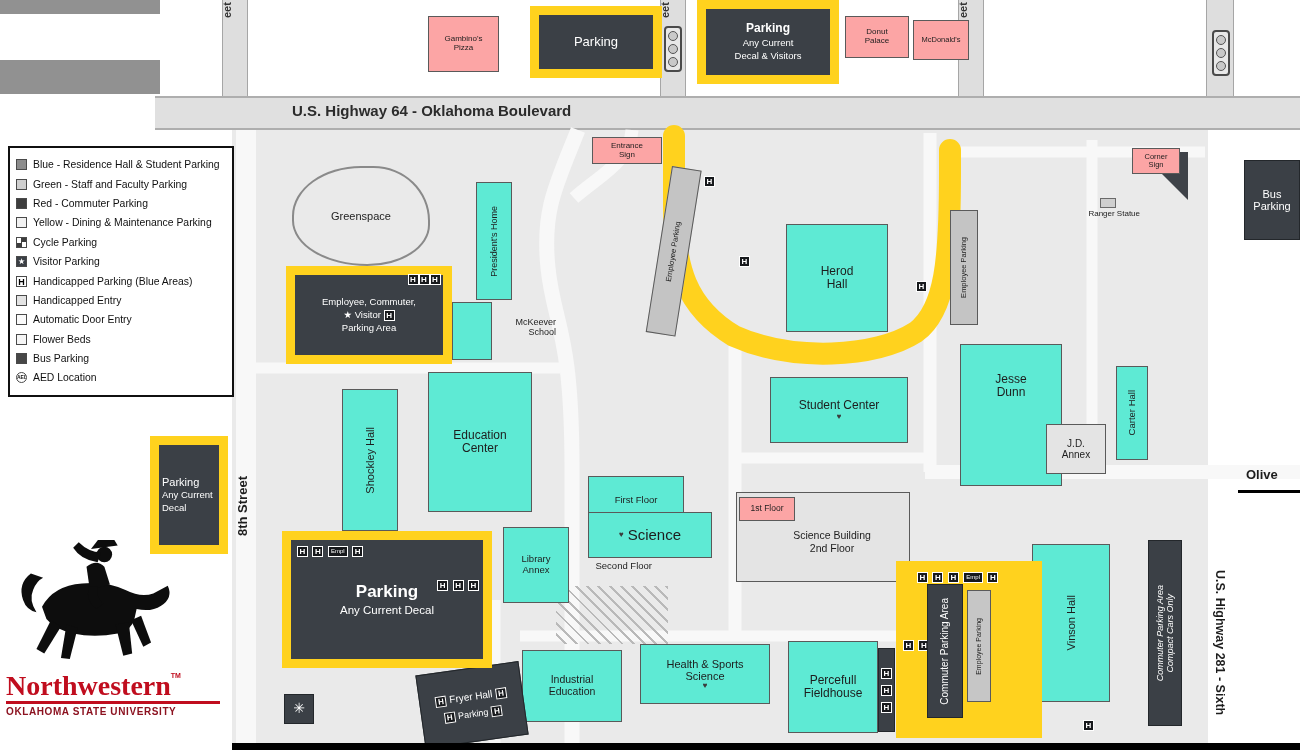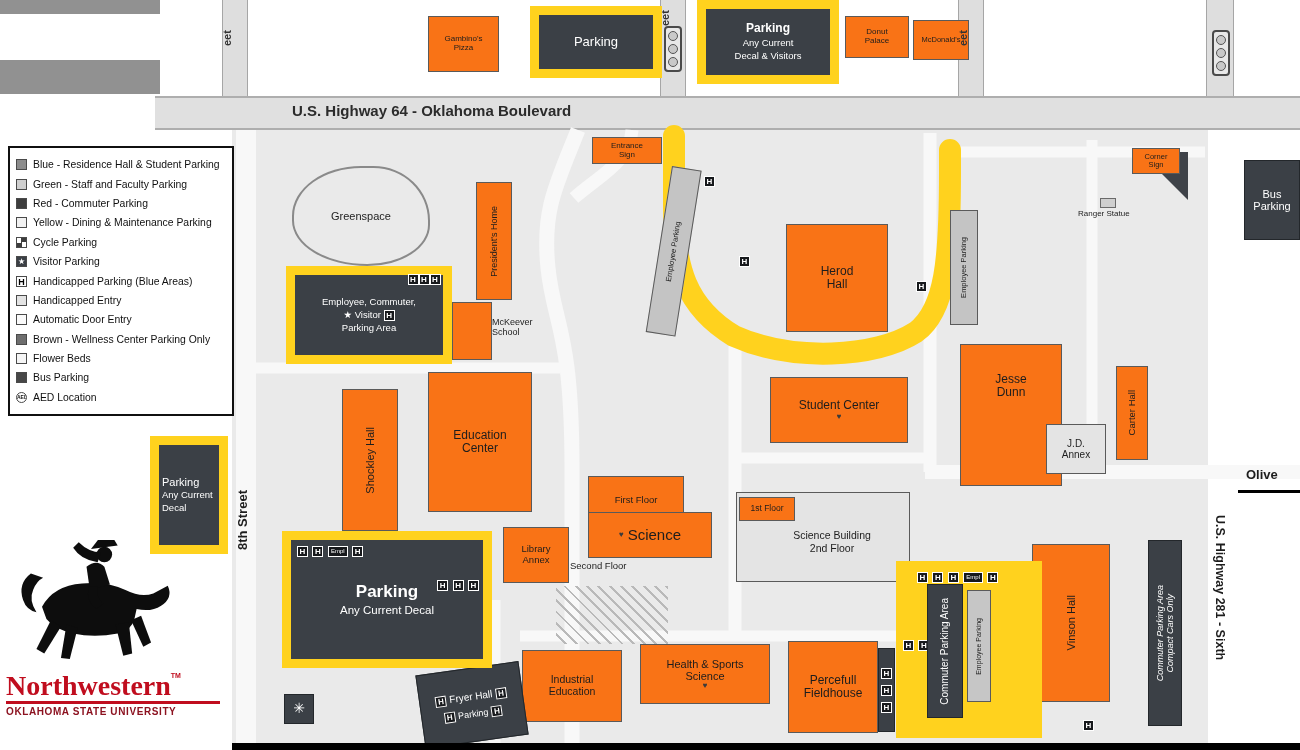--- a/index.html
+++ b/index.html
@@ -2,27 +2,27 @@
 <html><head>
 <meta charset="utf-8">
 <style>
   *{margin:0;padding:0;box-sizing:border-box}
   html,body{background:#fff}
   #stage{position:relative;width:1300px;height:750px;background:#fff;overflow:hidden;
          font-family:"Liberation Sans",sans-serif;color:#1d1d1d}
   .abs{position:absolute}
   .campus{position:absolute;left:232px;top:130px;width:976px;height:615px;background:#eaeaea;z-index:1}
   #roads{position:absolute;left:0;top:0;z-index:2;pointer-events:none}
-  .bld{position:absolute;background:#f97316;border:1px solid #5a5a5a;color:#1d1d1d;
+  .bld{position:absolute;background:#5eead4;border:1px solid #5a5a5a;color:#1d1d1d;
        display:flex;align-items:center;justify-content:center;text-align:center;
        line-height:1.12;font-size:11px;z-index:3}
-  .white{background:#f97316}
+  .white{background:#fca5a5}
   .lite{background:#e4e4e4}
   .dark{background:#3B4046;border-color:#23272B;color:#fff}
-  .lbl{position:absolute;text-align:left;z-index:4;line-height:1.1}
+  .lbl{position:absolute;text-align:right;z-index:4;line-height:1.1}
   .v{writing-mode:vertical-rl;transform:rotate(180deg)}
   .vd{writing-mode:vertical-rl}
   .road-strip{position:absolute;background:#dedede;border-left:1px solid #a6a6a6;border-right:1px solid #a6a6a6;z-index:0}
   .graybar{position:absolute;background:#919191}
   .hwy{position:absolute;left:155px;top:96px;width:1145px;height:34px;background:#e0e0e0;
        border-top:2px solid #aeaeae;border-bottom:2px solid #aeaeae;z-index:1}
   .ybox{position:absolute;background:#FFD21E;padding:9px;z-index:5}
   .ybox .inner{width:100%;height:100%;background:#3B4046;color:#fff;display:flex;flex-direction:column;
        align-items:center;justify-content:center;gap:2px;text-align:center;position:relative;line-height:1.15}
   .ybox.hollow .inner{background:transparent;color:#111}
@@ -162,24 +162,20 @@
       </div>
     <div class="lrow">
         <span class="sw sw8"></span>
         <span>Handicapped Entry</span>
       </div>
     <div class="lrow">
         <span class="sw sw9"></span>
         <span>Automatic Door Entry</span>
       </div>
     <div class="lrow">
-        <span class="sw sw10"></span>
-        <span>Brown - Wellness Center Parking Only</span>
-      </div>
-    <div class="lrow">
         <span class="sw sw12"></span>
         <span>Flower Beds</span>
       </div>
     <div class="lrow">
         <span class="sw sw13"></span>
         <span>Bus Parking</span>
       </div>
     <div class="lrow">
         <span class="sw swaed">AED</span>
         <span>AED Location</span>
@@ -267,21 +263,21 @@
     <span style="width:64px">Education Center</span>
   </div>
 
   <div class="bld" style="left:588px;top:476px;width:96px;height:49px;font-size:9.5px">
     <span>First Floor</span>
   </div>
   <div class="bld" style="left:588px;top:512px;width:124px;height:46px;font-size:15px;gap:4px">
     <span class="heart">♥</span>
     <span>Science</span>
   </div>
-  <div class="bld" style="left:503px;top:527px;width:66px;height:56px;font-size:9.5px">
+  <div class="bld" style="left:503px;top:527px;width:66px;height:76px;font-size:9.5px">
     <span style="width:40px">Library Annex</span>
   </div>
   <div class="lbl" style="left:570px;top:561px;width:82px;font-size:9.5px">Second Floor</div>
 
   <div class="bld lite" style="left:736px;top:492px;width:174px;height:90px">
     <div class="bld white" style="left:2px;top:4px;width:56px;height:24px;font-size:8.5px">
       <span>1st Floor</span>
     </div>
     <div style="position:absolute;left:30px;top:36px;width:130px;text-align:center;font-size:10.5px;line-height:1.2">
       <div>Science Building</div>

